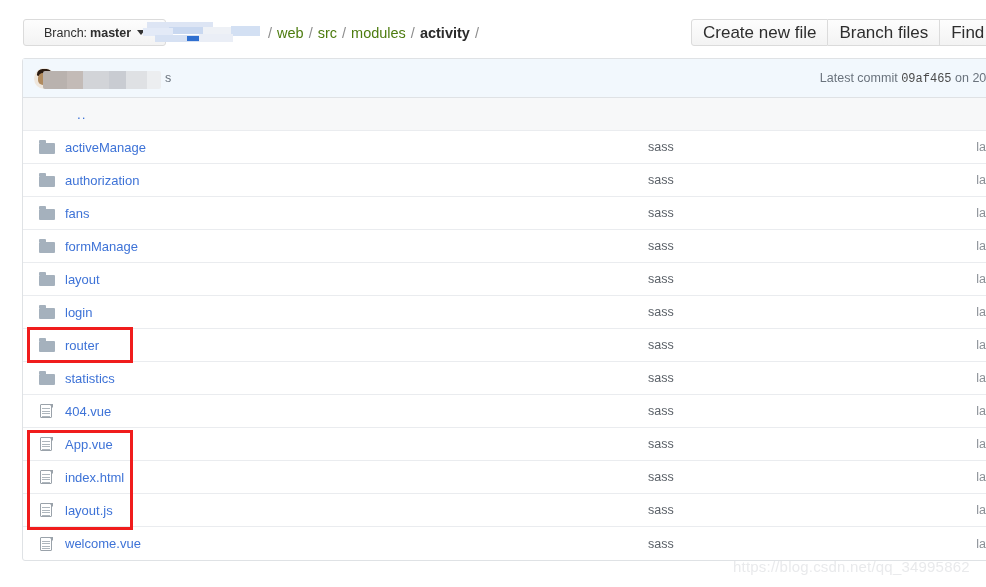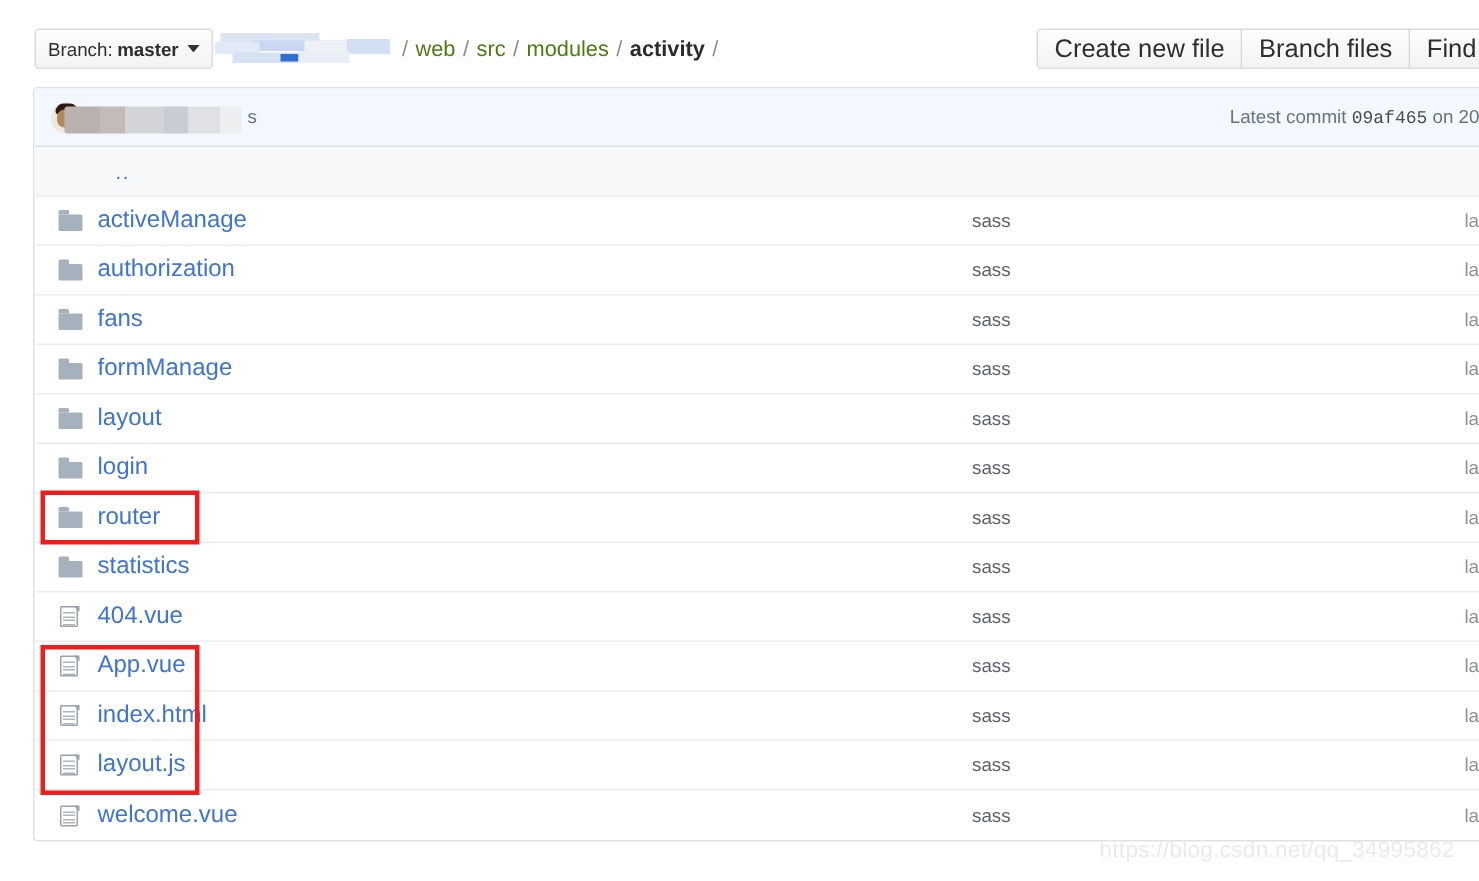--- a/index.html
+++ b/index.html
@@ -19,21 +19,21 @@
   
   .toolbar {
     position: absolute;
     left: 0; top: 0;
     width: 986px; height: 62px;
   }
   .branch-btn {
     position: absolute;
     left: 23px; top: 19px;
     height: 27px;
-    padding: 0 8px;
+    padding: 0 20px;
     display: flex; align-items: center;
     border: 1px solid #dbdbdb;
     border-radius: 3px;
     background: linear-gradient(#fdfdfd, #f3f3f3);
     font-size: 12.5px;
     color: #2e2e2e;
     white-space: nowrap;
   }
   .branch-btn .b-lbl { font-weight: 400; }
   .branch-btn .b-val { font-weight: 700; margin-left: 3px; }
@@ -180,21 +180,21 @@
   }
   .cell-time {
     flex: 1;
     font-size: 12.5px;
     color: #8a9096;
     text-align: right;
     padding-right: 14px;
     white-space: nowrap;
   }
   .fname {
-    font-size: 16px;
+    font-size: 13px;
     color: #3e73d7;
     margin-left: 10px;
   }
   .up-link {
     font-size: 13.5px;
     color: #3e73d7;
     margin-left: 38px;
     letter-spacing: 1px;
   }
 

